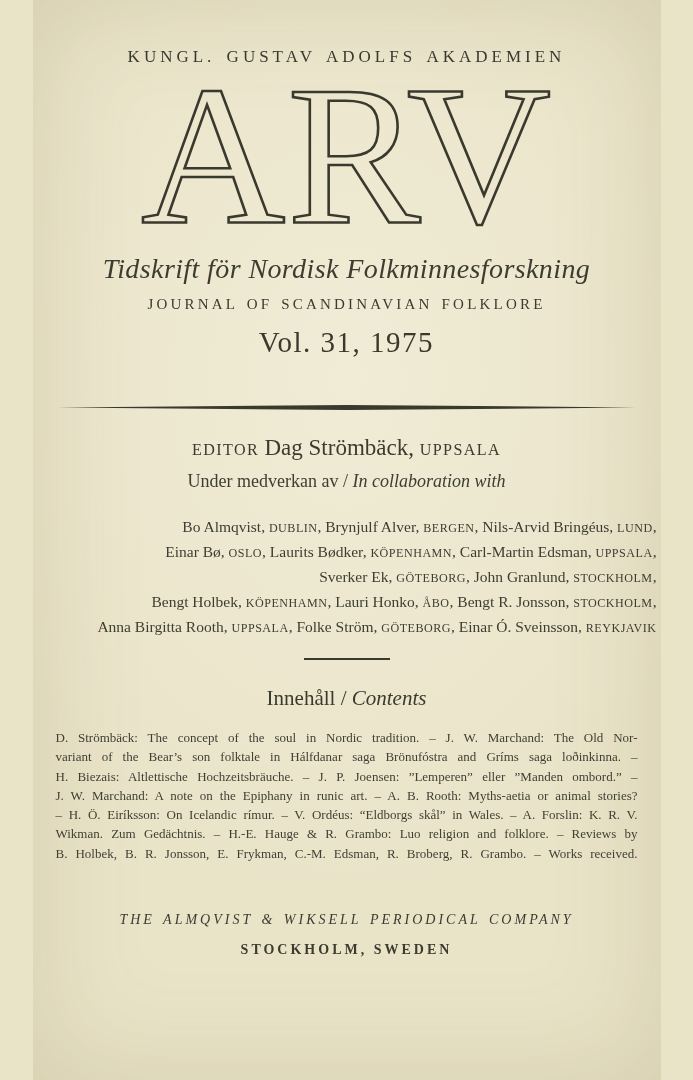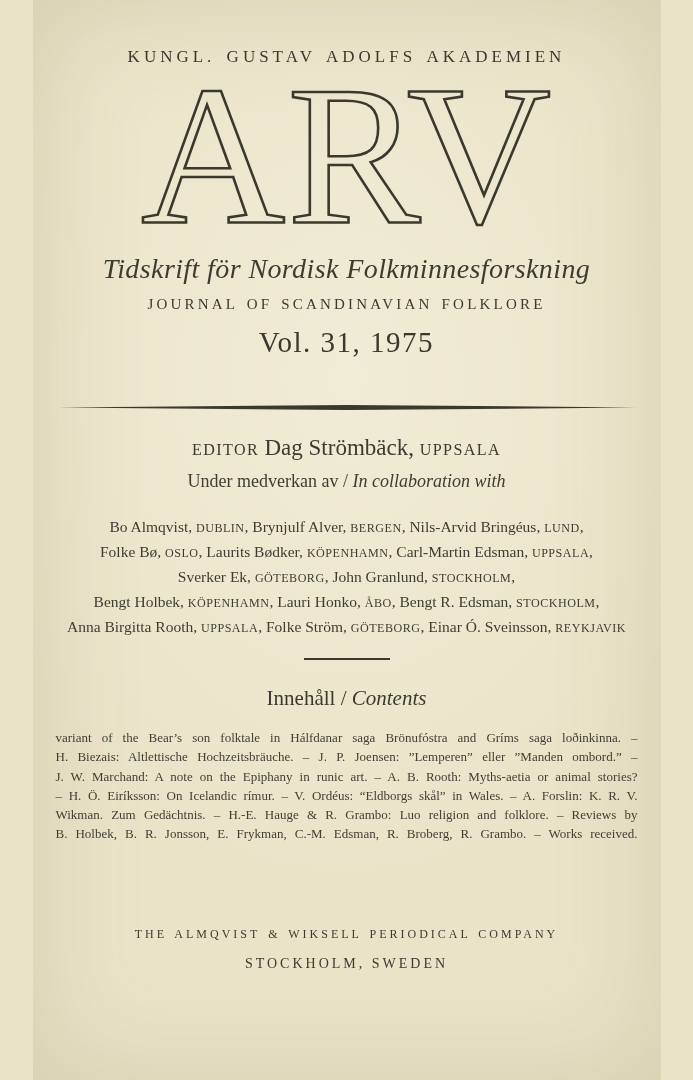--- a/index.html
+++ b/index.html
@@ -71,20 +71,21 @@
     font-size: 18px;
     line-height: 24px;
     color: #3e3d32;
   }
   .contributors {
     margin: 22px auto 18px;
     font-size: 15.5px;
     line-height: 23px;
     color: #3e3d32;
     width: 620px;
+    text-align: right;
   }
   .sc { font-size: 0.78em; letter-spacing: 0.5px; }
   .it { font-style: italic; }
   .rule-small {
     width: 86px;
     height: 2px;
     background: #3a392e;
     margin: 6px auto 0;
   }
   .contents-heading {
@@ -99,33 +100,35 @@
     color: #403f34;
   }
   .contents-line {
     font-size: 13px;
     line-height: 19.3px;
     text-align: justify;
     text-align-last: justify;
     white-space: normal;
   }
   .imprint-company {
-    margin: 80px auto 0;
-    font-size: 12px;
+    margin: 47px auto 0;
+    font-size: 14px;
     line-height: 20px;
     letter-spacing: 3px;
     word-spacing: 2px;
     color: #3c3b30;
+    font-style: italic;
   }
   .imprint-city {
     margin: 10px auto 0;
     font-size: 14px;
     line-height: 20px;
     letter-spacing: 3px;
     color: #3c3b30;
+    font-weight: bold;
   }
 </style>
 </head>
 <body>
 
 <div class="page">
 
   <div class="society">KUNGL. GUSTAV ADOLFS AKADEMIEN</div>
 
   <svg class="arv-logo" width="480" height="158" viewBox="0 0 480 158">
@@ -141,31 +144,32 @@
   <svg class="rule-main" width="578" height="7" viewBox="0 0 578 7">
     <polygon points="0,3.5 289,0.9 578,3.5 289,6.1" fill="#3a392e"></polygon>
   </svg>
 
   <div class="editor-line"><span class="sc">EDITOR </span><span>Dag Strömbäck, </span><span class="sc">UPPSALA</span></div>
 
   <div class="collab-line"><span>Under medverkan av / </span><span class="it">In collaboration with</span></div>
 
   <div class="contributors">
     <div class="contrib-line"><span>Bo Almqvist, </span><span class="sc">DUBLIN</span><span>, Brynjulf Alver, </span><span class="sc">BERGEN</span><span>, Nils-Arvid Bringéus, </span><span class="sc">LUND</span><span>,</span></div>
-    <div class="contrib-line"><span>Folke Bø, </span><span class="sc">OSLO</span><span>, Laurits Bødker, </span><span class="sc">KÖPENHAMN</span><span>, Carl-Martin Edsman, </span><span class="sc">UPPSALA</span><span>,</span></div>
+    <div class="contrib-line"><span>Einar Bø, </span><span class="sc">OSLO</span><span>, Laurits Bødker, </span><span class="sc">KÖPENHAMN</span><span>, Carl-Martin Edsman, </span><span class="sc">UPPSALA</span><span>,</span></div>
     <div class="contrib-line"><span>Sverker Ek, </span><span class="sc">GÖTEBORG</span><span>, John Granlund, </span><span class="sc">STOCKHOLM</span><span>,</span></div>
-    <div class="contrib-line"><span>Bengt Holbek, </span><span class="sc">KÖPENHAMN</span><span>, Lauri Honko, </span><span class="sc">ÅBO</span><span>, Bengt R. Edsman, </span><span class="sc">STOCKHOLM</span><span>,</span></div>
+    <div class="contrib-line"><span>Bengt Holbek, </span><span class="sc">KÖPENHAMN</span><span>, Lauri Honko, </span><span class="sc">ÅBO</span><span>, Bengt R. Jonsson, </span><span class="sc">STOCKHOLM</span><span>,</span></div>
     <div class="contrib-line"><span>Anna Birgitta Rooth, </span><span class="sc">UPPSALA</span><span>, Folke Ström, </span><span class="sc">GÖTEBORG</span><span>, Einar Ó. Sveinsson, </span><span class="sc">REYKJAVIK</span></div>
   </div>
 
   <div class="rule-small"></div>
 
   <div class="contents-heading"><span>Innehåll / </span><span class="it">Contents</span></div>
 
   <div class="contents-block">
+    <div class="contents-line">D. Strömbäck: The concept of the soul in Nordic tradition. – J. W. Marchand: The Old Nor-</div>
     <div class="contents-line">variant of the Bear’s son folktale in Hálfdanar saga Brönufóstra and Gríms saga loðinkinna. –</div>
     <div class="contents-line">H. Biezais: Altlettische Hochzeitsbräuche. – J. P. Joensen: ”Lemperen” eller ”Manden ombord.” –</div>
     <div class="contents-line">J. W. Marchand: A note on the Epiphany in runic art. – A. B. Rooth: Myths-aetia or animal stories?</div>
     <div class="contents-line">– H. Ö. Eiríksson: On Icelandic rímur. – V. Ordéus: “Eldborgs skål” in Wales. – A. Forslin: K. R. V.</div>
     <div class="contents-line">Wikman. Zum Gedächtnis. – H.-E. Hauge &amp; R. Grambo: Luo religion and folklore. – Reviews by</div>
     <div class="contents-line">B. Holbek, B. R. Jonsson, E. Frykman, C.-M. Edsman, R. Broberg, R. Grambo. – Works received.</div>
   </div>
 
   <div class="imprint-company">THE ALMQVIST &amp; WIKSELL PERIODICAL COMPANY</div>
 

